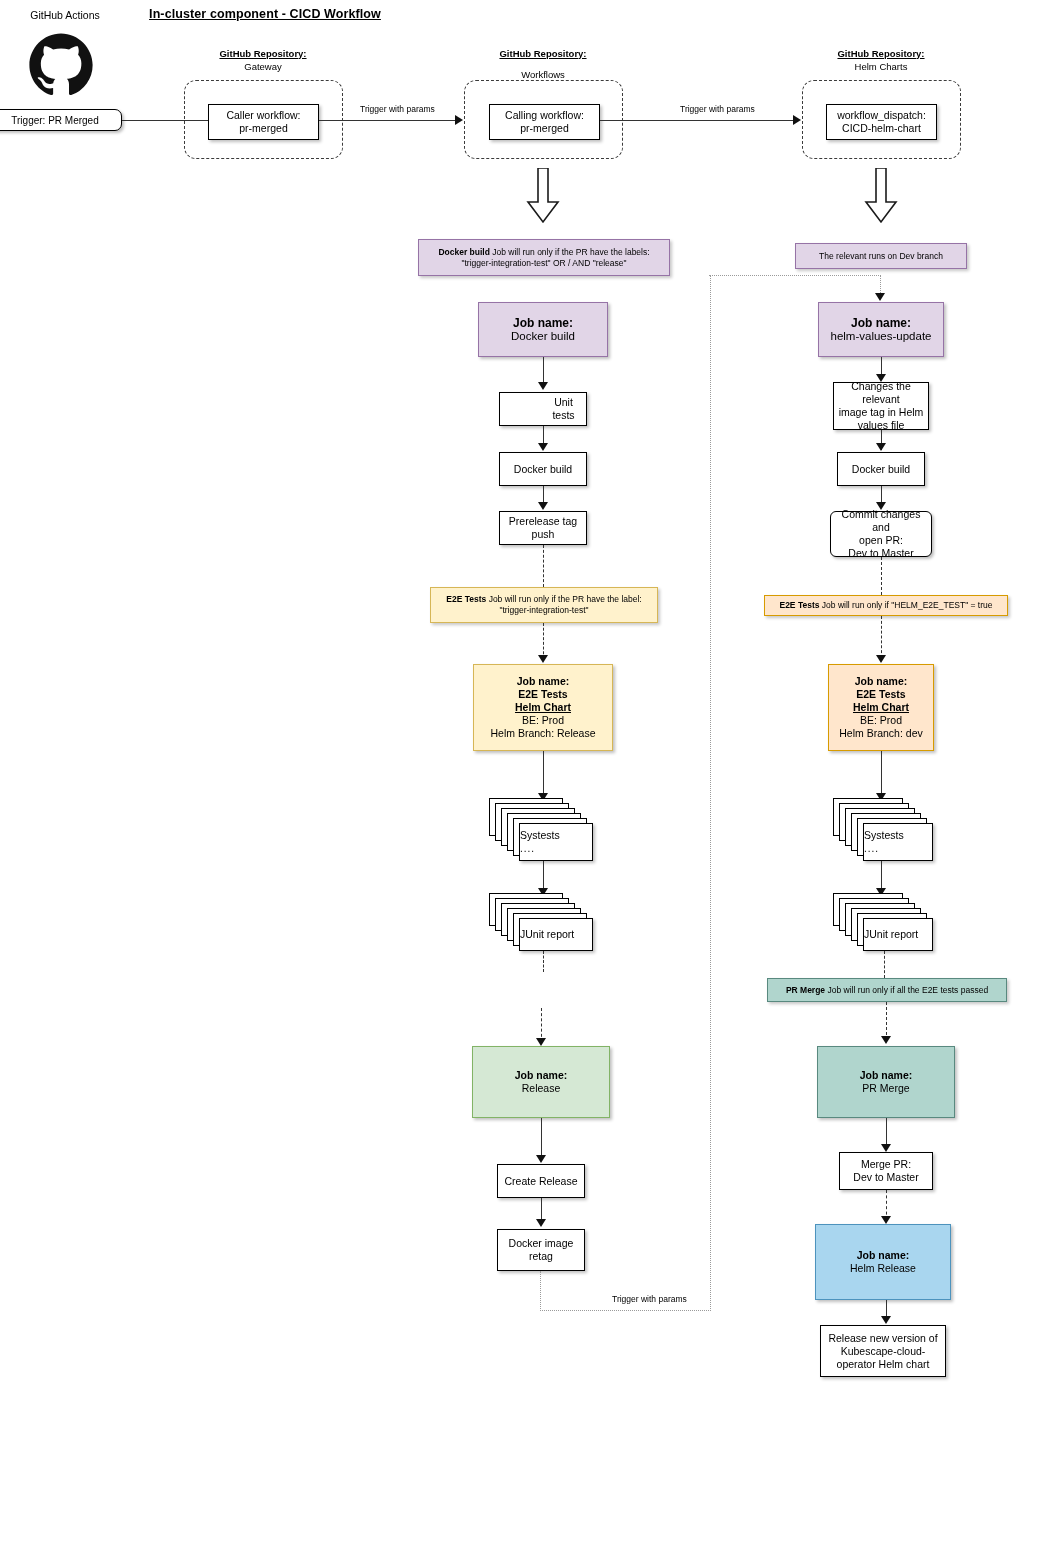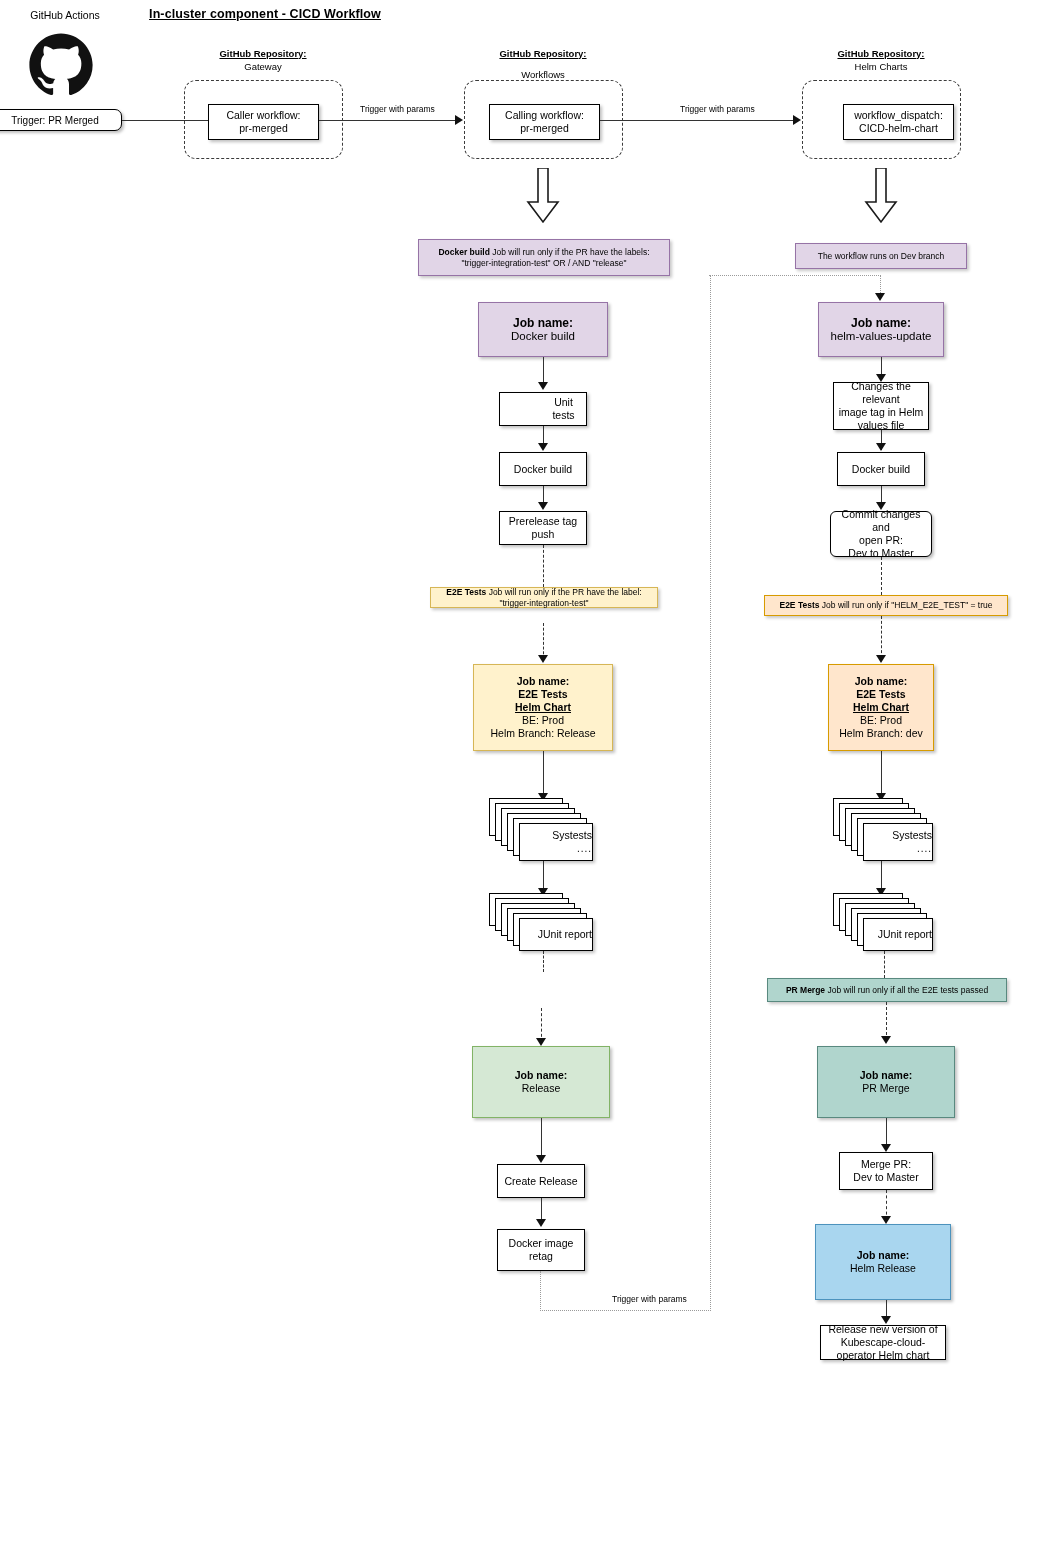--- a/index.html
+++ b/index.html
@@ -126,21 +126,21 @@
   
   .pile{position:absolute;}
   .pile .card{
     position:absolute;
     box-sizing:border-box;
     border:1px solid #000;
     background:#fff;
   }
   .pile .front{
     display:flex;flex-direction:column;
-    align-items:flex-end;justify-content:center;
+    align-items:flex-start;justify-content:center;
     font-size:10.5px;line-height:13px;
     box-shadow:2px 2px 3px rgba(0,0,0,0.25);
   }
   .pile .front .sub{font-size:10px;letter-spacing:1px;}
 
   
   .gh{position:absolute;}
 
   .loop-lbl{
     position:absolute;
@@ -197,21 +197,21 @@
     <span class="ln">pr-merged</span>
   </div>
 
   <div class="hline" style="left:600px;top:120px;width:197px;"></div>
   <div class="arrowright" style="left:793px;top:115px;"></div>
   <div class="edge-lbl" style="left:680px;top:104px;">Trigger with params</div>
 
   <div class="lbl repo-title" style="left:801px;top:48px;width:160px;">GitHub Repository:</div>
   <div class="lbl repo-sub" style="left:801px;top:61px;width:160px;">Helm Charts</div>
   <div class="repo-group" style="left:802px;top:80px;width:159px;height:79px;"></div>
-  <div class="box" style="left:826px;top:104px;width:111px;height:36px;margin-left:17px;">
+  <div class="box" style="left:826px;top:104px;width:111px;height:36px;">
     <span class="ln">workflow_dispatch:</span>
     <span class="ln">CICD-helm-chart</span>
   </div>
 
   <div class="blockarrow" style="left:525px;top:168px;width:36px;height:56px;">
     <svg width="36" height="56" viewBox="0 0 36 56">
       <polygon points="13,0 23,0 23,34 33,34 18,54 3,34 13,34" fill="#ffffff" stroke="#1a1a1a" stroke-width="1.6" style="filter:none"></polygon>
     </svg>
   </div>
   <div class="blockarrow" style="left:863px;top:168px;width:36px;height:56px;">
@@ -246,21 +246,21 @@
 
   <div class="vline" style="left:543px;top:486px;height:20px;"></div>
   <div class="arrowdown" style="left:538px;top:502px;"></div>
   <div class="box" style="left:499px;top:511px;width:88px;height:34px;">
     <span class="ln">Prerelease tag</span>
     <span class="ln">push</span>
   </div>
 
   <div class="vline dash" style="left:543px;top:545px;height:42px;"></div>
 
-  <div class="note yellow-l" style="left:430px;top:587px;width:228px;height:21px;">
+  <div class="note yellow-l" style="left:430px;top:587px;width:228px;height:36px;">
     <div>
       <b>E2E Tests</b><span> Job will run only if the PR have the label:</span><br>
       <span>"trigger-integration-test"</span>
     </div>
   </div>
 
   <div class="vline dash" style="left:543px;top:623px;height:36px;"></div>
   <div class="arrowdown" style="left:538px;top:655px;"></div>
 
   <div class="box yellow-l" style="left:473px;top:664px;width:140px;height:87px;">
@@ -327,21 +327,21 @@
   <div class="loop" style="left:540px;top:1271px;width:171px;height:40px;border-top:none;border-right:none;border-bottom:none;"></div>
   <div class="loop" style="left:540px;top:1310px;width:171px;height:2px;border-left:none;border-right:none;border-bottom:none;"></div>
   <div class="loop" style="left:709px;top:275px;width:2px;height:1036px;border-top:none;border-left:none;border-bottom:none;"></div>
   <div class="loop" style="left:709px;top:275px;width:172px;height:2px;border-left:none;border-right:none;border-bottom:none;"></div>
   <div class="loop" style="left:879px;top:275px;width:2px;height:22px;border-top:none;border-left:none;border-bottom:none;"></div>
   <div class="arrowdown" style="left:875px;top:293px;"></div>
 
   <div class="loop-lbl" style="left:612px;top:1294px;">Trigger with params</div>
 
   <div class="note purple" style="left:795px;top:243px;width:172px;height:26px;">
-    <div><span>The workflow runs on Dev branch</span></div>
+    <div><span>The relevant runs on Dev branch</span></div>
   </div>
 
   <div class="box purple" style="left:818px;top:302px;width:126px;height:55px;">
     <span class="ln bold" style="font-size:12px;">Job name:</span>
     <span class="ln" style="font-size:11.5px;">helm-values-update</span>
   </div>
 
   <div class="vline" style="left:881px;top:357px;height:20px;"></div>
   <div class="arrowdown" style="left:876px;top:374px;"></div>
   <div class="box" style="left:833px;top:382px;width:96px;height:48px;">
@@ -438,19 +438,19 @@
   <div class="vline dash" style="left:886px;top:1190px;height:30px;"></div>
   <div class="arrowdown" style="left:881px;top:1216px;"></div>
 
   <div class="box blue" style="left:815px;top:1224px;width:136px;height:76px;">
     <span class="ln bold">Job name:</span>
     <span class="ln">Helm Release</span>
   </div>
 
   <div class="vline" style="left:886px;top:1300px;height:20px;"></div>
   <div class="arrowdown" style="left:881px;top:1316px;"></div>
-  <div class="box" style="left:820px;top:1325px;width:126px;height:35px;align-items:flex-end;">
+  <div class="box" style="left:820px;top:1325px;width:126px;height:52px;align-items:flex-end;">
     <span class="ln">Release new version of</span>
     <span class="ln">Kubescape-cloud-</span>
     <span class="ln">operator Helm chart</span>
   </div>
 
 </div>
 
 </body></html>

